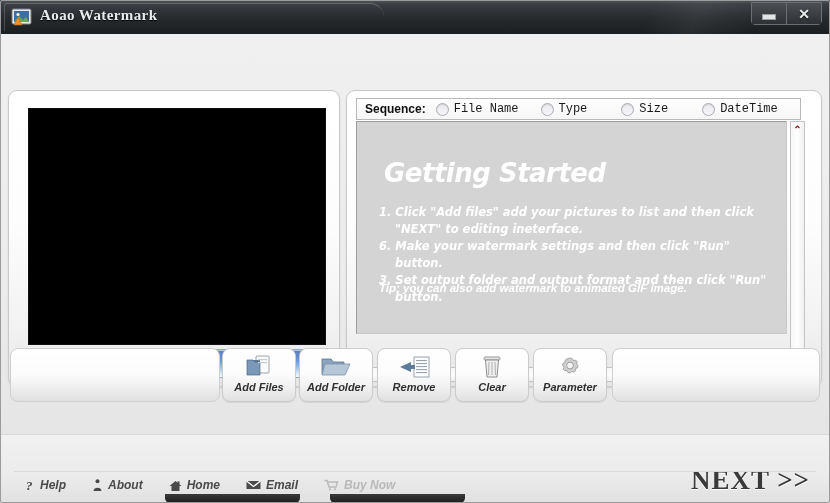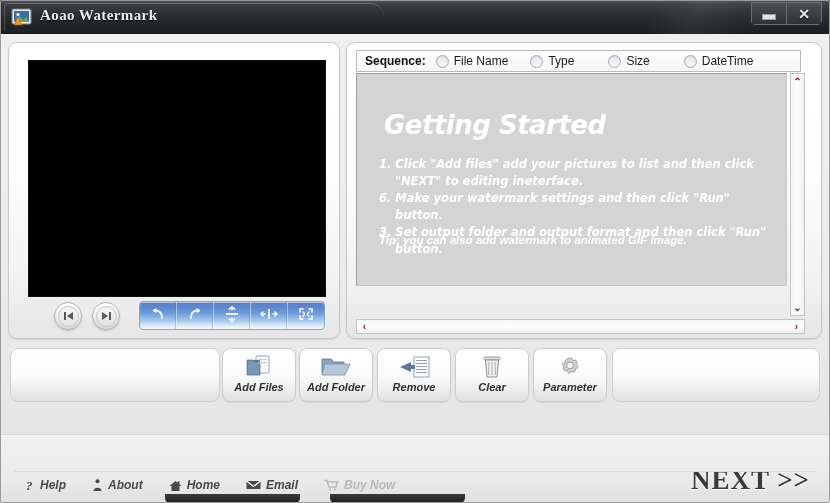--- a/index.html
+++ b/index.html
@@ -88,20 +88,21 @@
     background: linear-gradient(180deg,#f0f0f0 0%, #ececec 55%, #e2e2e2 100%);
   }
 
   
   .panel {
     background: linear-gradient(180deg,#ffffff 0%, #fdfdfd 45%, #f2f2f2 80%, #e6e6e6 100%);
     border: 1px solid #c9c9c9;
     border-radius: 9px;
     box-shadow: 0 1px 2px rgba(0,0,0,0.10), inset 0 1px 0 #ffffff;
     box-sizing: border-box;
+    margin-top: 48px;
   }
 
   
   .preview-panel {
     position: absolute; left: 8px; top: 8px;
     width: 332px; height: 297px;
   }
   .preview-image {
     position: absolute; left: 19px; top: 17px;
     width: 296px; height: 235px;
@@ -158,21 +159,21 @@
     background: linear-gradient(180deg,#fefefe 0%, #f6f6f6 100%);
     border: 1px solid #b9b9b9;
     box-sizing: border-box;
     display: flex; align-items: center;
     padding-left: 8px;
   }
   .seq-label {
     font-size: 12px; font-weight: bold; color: #111;
     margin-right: 10px;
   }
-  .radio-item { display:flex; align-items:center; margin-right: 6px; }
+  .radio-item { display:flex; align-items:center; margin-right: 6px; font-family: Liberation Mono, monospace; }
   .radio {
     width: 11px; height: 11px; border-radius: 50%;
     background: linear-gradient(180deg,#e9e9ee 0%, #f7f7fa 100%);
     border: 1px solid #a9abb5;
     box-shadow: inset 0 1px 1px rgba(0,0,0,0.10);
     margin-right: 5px;
   }
   .radio-label { font-size: 12px; color: #1a1a1a; white-space: nowrap; }
   .list-area {
     position: absolute; left: 9px; top: 30px;

